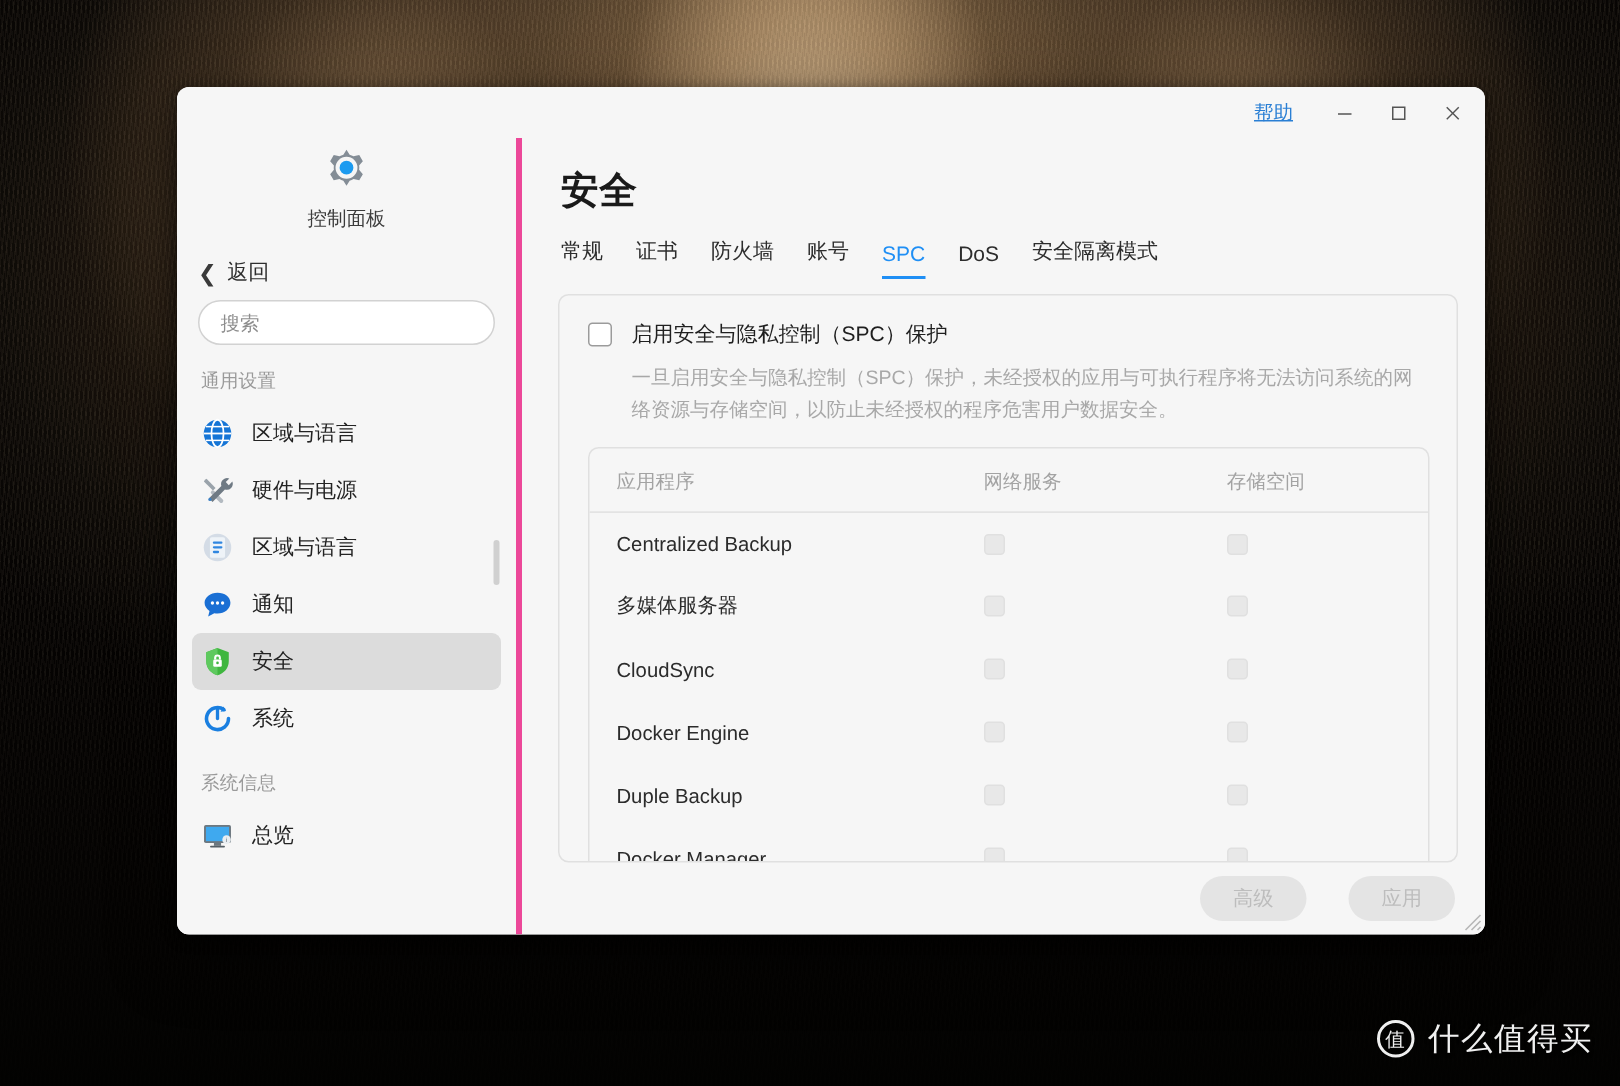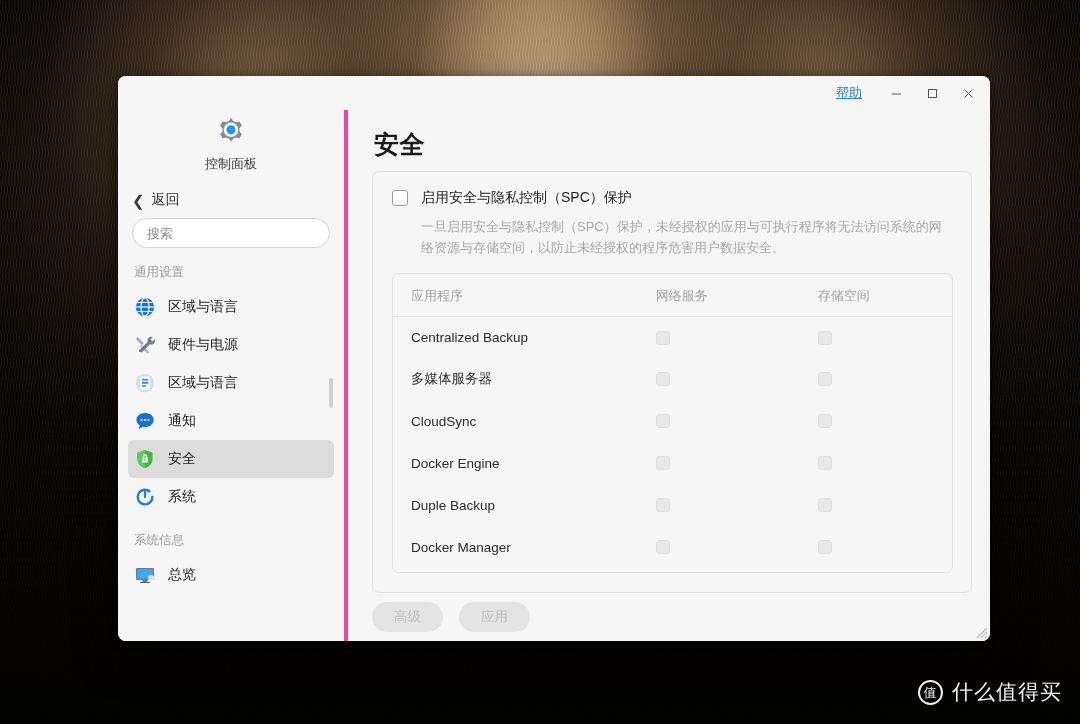--- a/index.html
+++ b/index.html
@@ -52,21 +52,21 @@
       repeating-linear-gradient(83deg, rgba(255,228,190,.045) 0 1px, rgba(0,0,0,.04) 1px 3px);
     opacity: .85;
   }
   .bg-dark-bottom {
     background: linear-gradient(to bottom, rgba(0,0,0,0) 52%, rgba(4,3,2,.80) 84%, rgba(2,2,1,.95) 100%);
   }
 
   
   #window {
     position: absolute;
-    left: 118px; top: 76px;
+    left: 118px; top: 58px;
     width: 872px; height: 565px;
     background: #f6f6f6;
     border-radius: 8px;
     box-shadow: 0 14px 42px rgba(0,0,0,.55), 0 2px 10px rgba(0,0,0,.45);
     display: flex;
     flex-direction: column;
     overflow: hidden;
   }
 
   
@@ -285,21 +285,22 @@
     background: #e8e8e8;
     display: block;
   }
 
   
   #footer {
     height: 48px;
     flex: 0 0 48px;
     display: flex;
     align-items: center;
-    gap: 16px;
+    justify-content: flex-end;
+    gap: 28px;
     padding-right: 2px;
   }
   .btn {
     min-width: 70px;
     height: 30px;
     padding: 0 22px;
     border-radius: 15px;
     border: none;
     background: #e4e4e4;
     color: #bdbdbd;
@@ -476,20 +477,29 @@
           </div>
         </div>
 
         <div id="sb-thumb"></div>
       </div>
 
       <div id="main">
 
         <div id="page-title">安全</div>
 
+        <div id="tabs">
+          <div class="tab">常规</div>
+          <div class="tab">证书</div>
+          <div class="tab">防火墙</div>
+          <div class="tab">账号</div>
+          <div class="tab active">SPC</div>
+          <div class="tab">DoS</div>
+          <div class="tab">安全隔离模式</div>
+        </div>
 
         <div id="content-card">
 
           <div class="spc-row">
             <div class="cb-main"></div>
             <span class="spc-label">启用安全与隐私控制（SPC）保护</span>
           </div>
 
           <div class="spc-desc">一旦启用安全与隐私控制（SPC）保护，未经授权的应用与可执行程序将无法访问系统的网络资源与存储空间，以防止未经授权的程序危害用户数据安全。</div>
 

